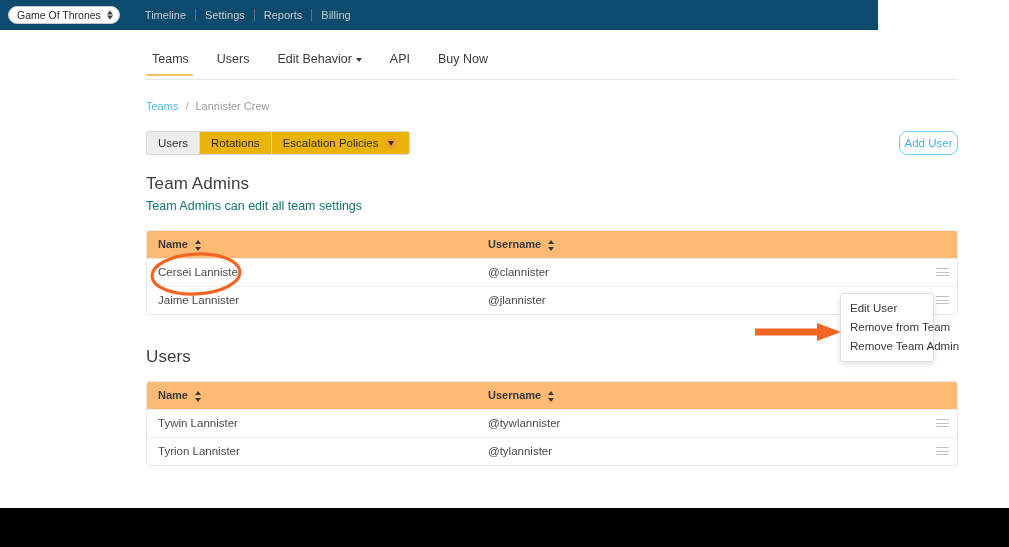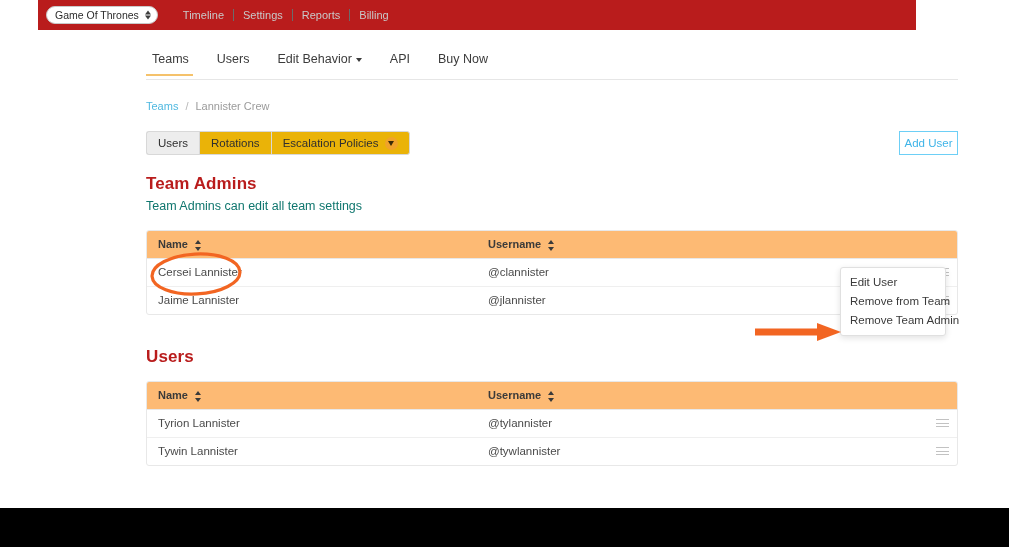--- a/index.html
+++ b/index.html
@@ -19,25 +19,24 @@
     height: 547px;
     background: #ffffff;
   }
 
   
   .topnav {
     position: absolute;
     top: 0; left: 0;
     width: 878px;
     height: 30px;
-    background: #b91c1c;
+    background: #0c4a6e;
     display: flex;
     align-items: center;
     padding-left: 8px;
-    margin-left: 38px;
   }
 
   .org-select {
     position: relative;
     display: inline-flex;
     align-items: center;
     background: #ffffff;
     border: 1px solid #c9c9c9;
     border-radius: 11px;
     height: 18px;
@@ -189,39 +188,39 @@
   }
 
   
   .add-user-btn {
     position: absolute;
     top: 131px;
     left: 899px;
     width: 59px;
     height: 24px;
     border: 1px solid #6dcff6;
-    border-radius: 0;
+    border-radius: 8px;
     background: #ffffff;
     color: #3fb4e8;
     font-size: 11.5px;
     font-family: "Liberation Sans", sans-serif;
     cursor: pointer;
     display: flex;
     align-items: center;
     justify-content: center;
     white-space: nowrap;
   }
 
   
   .section-title {
     position: absolute;
     left: 146px;
     font-size: 17px;
-    font-weight: 700;
-    color: #b91c1c;
+    font-weight: 400;
+    color: #404040;
     letter-spacing: 0.1px;
   }
   .section-sub {
     position: absolute;
     left: 146px;
     font-size: 12.5px;
     color: #0f766e;
   }
   #team-admins-title { top: 174px; }
   #team-admins-sub   { top: 199px; }
@@ -299,23 +298,23 @@
     display: block;
     height: 1px;
     background: #c2c2c2;
     margin: 2.5px 0;
   }
   td.act-cell { padding: 0; }
 
   
   .dropdown-menu {
     position: absolute;
-    top: 267px;
+    top: 293px;
     left: 840px;
-    width: 106px;
+    width: 94px;
     background: #ffffff;
     border: 1px solid #e0e0e0;
     border-radius: 3px;
     box-shadow: 0 2px 6px rgba(0,0,0,0.12);
     padding: 5px 0;
     z-index: 30;
   }
   .dropdown-menu .mi {
     display: block;
     font-size: 11.5px;
@@ -468,33 +467,33 @@
           </th>
           <th>
             <span>Username</span>
             <span class="sort-ico"><i class="up"></i><i class="down"></i></span>
           </th>
           <th></th>
         </tr>
       </thead>
       <tbody>
         <tr>
-          <td>Tyrion Lannister</td>
-          <td>@tylannister</td>
+          <td>Tywin Lannister</td>
+          <td>@tywlannister</td>
           <td class="act-cell">
             <span class="row-menu">
                 <span></span>
                 <span></span>
                 <span></span>
               </span>
           </td>
         </tr>
         <tr>
-          <td>Tywin Lannister</td>
-          <td>@tywlannister</td>
+          <td>Tyrion Lannister</td>
+          <td>@tylannister</td>
           <td class="act-cell">
             <span class="row-menu">
                 <span></span>
                 <span></span>
                 <span></span>
               </span>
           </td>
         </tr>
       </tbody>
     </table>

